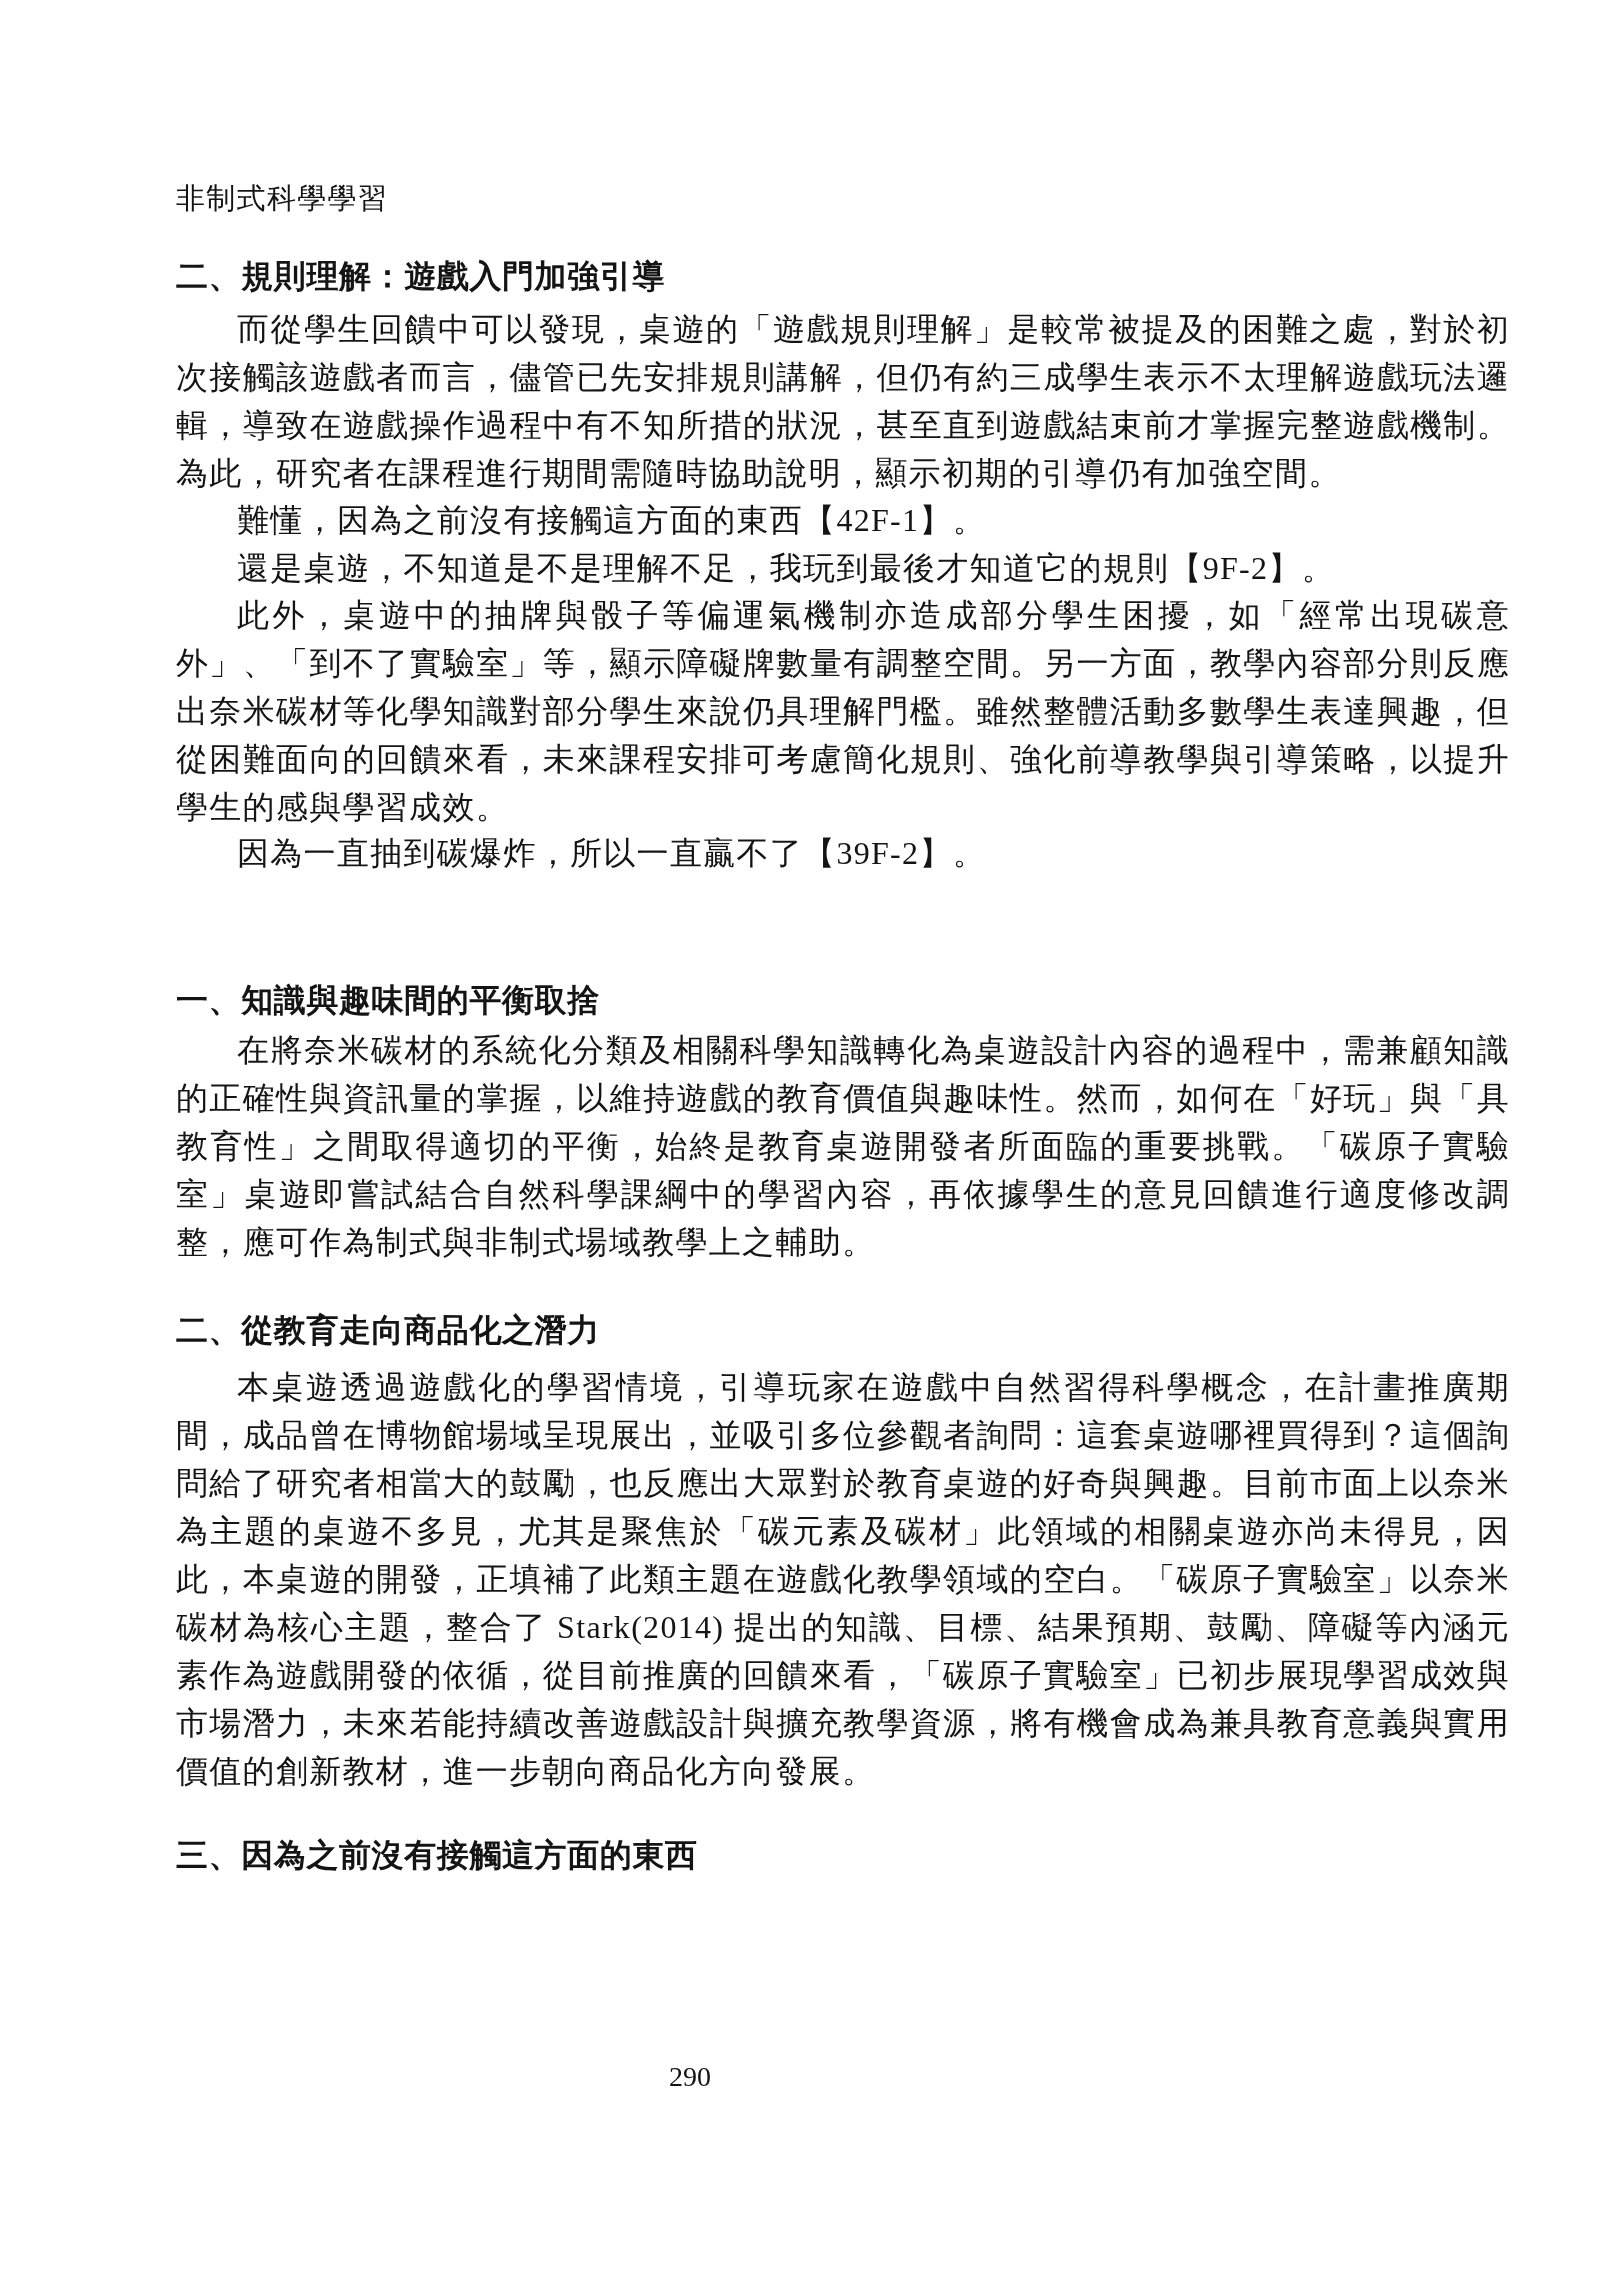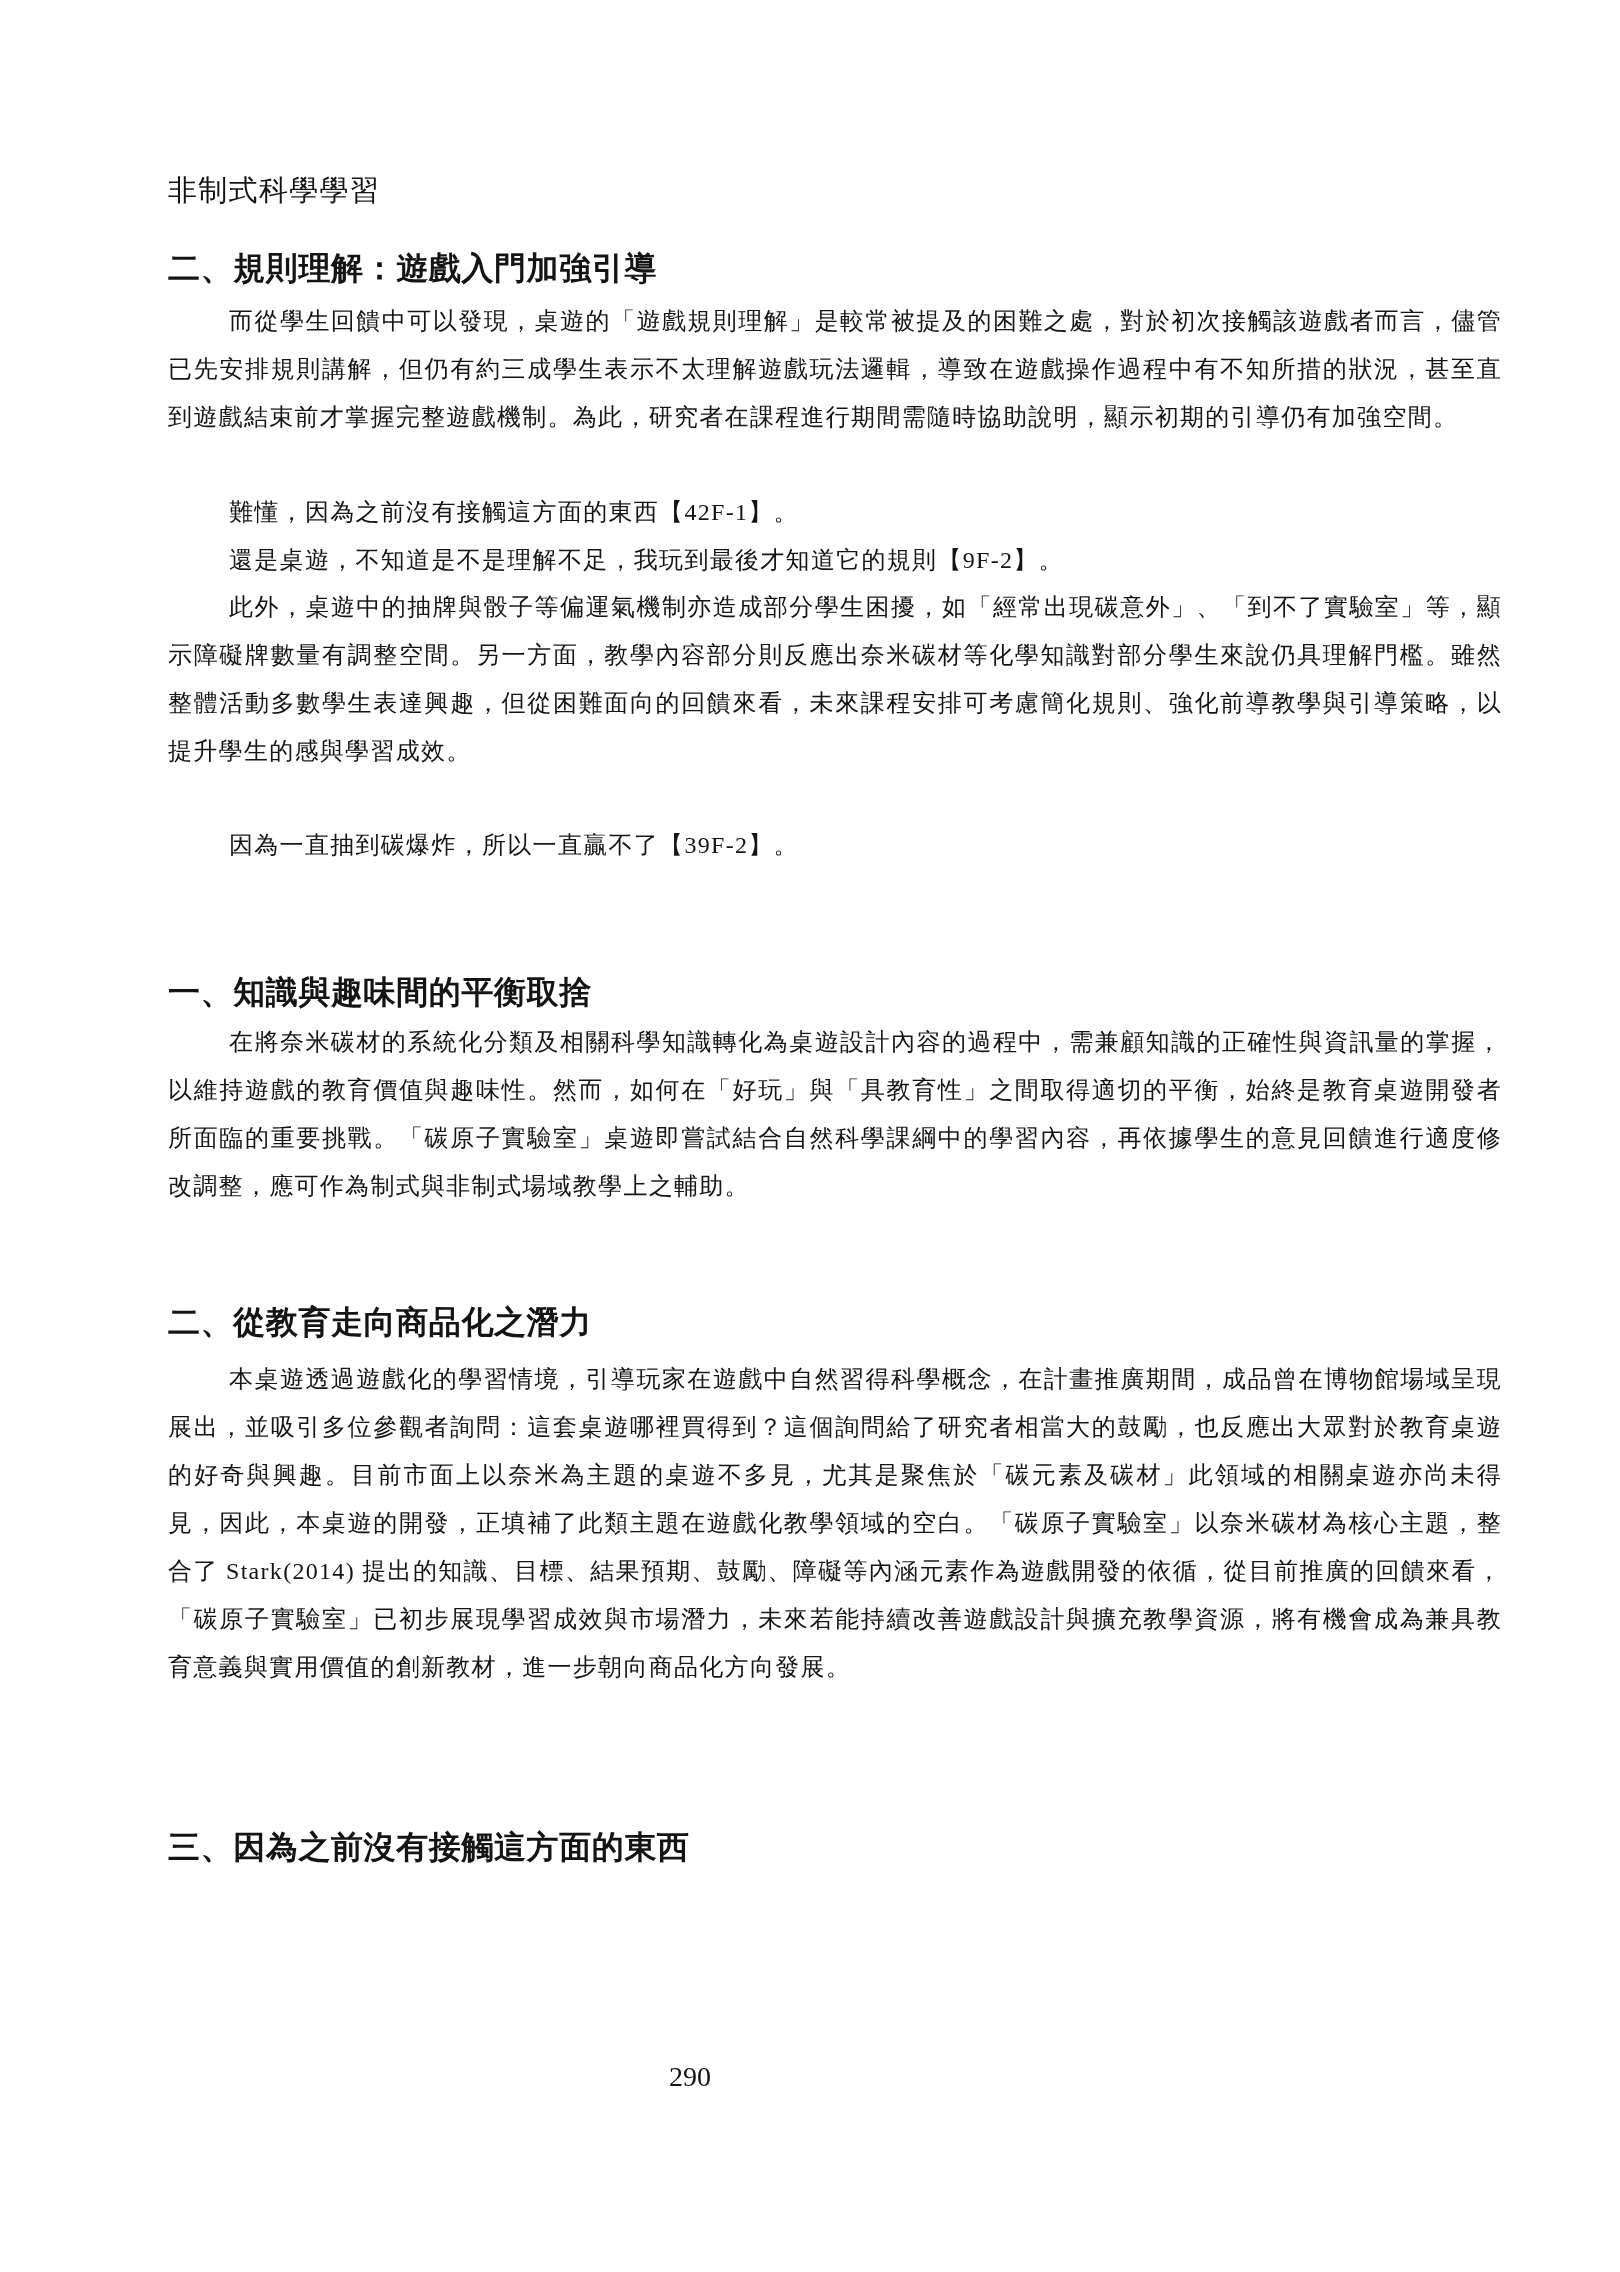--- a/index.html
+++ b/index.html
@@ -13,42 +13,42 @@
     height: 2273px;
     background: #ffffff;
     font-family: "Liberation Serif", "DejaVu Serif", serif;
     color: #141414;
     overflow: hidden;
   }
   .block {
     position: absolute;
     left: 164px;
     width: 1334px;
-    margin: 4px;
+    margin: 12px;
   }
   .running-header {
     font-size: 29px;
     line-height: 32px;
     letter-spacing: 1.3px;
     font-weight: normal;
   }
   .chapter-heading {
     font-size: 37px;
     line-height: 39px;
     font-weight: bold;
     letter-spacing: 0.6px;
   }
   .section-heading {
     font-size: 32px;
     line-height: 36px;
     font-weight: bold;
     letter-spacing: 0.6px;
   }
   .body-para {
-    font-size: 24px;
+    font-size: 32px;
     line-height: 48px;
     letter-spacing: 1.3px;
     text-align: justify;
     text-indent: 61px;
   }
   .page-number {
     position: absolute;
     left: 0;
     width: 1380px;
     text-align: center;

